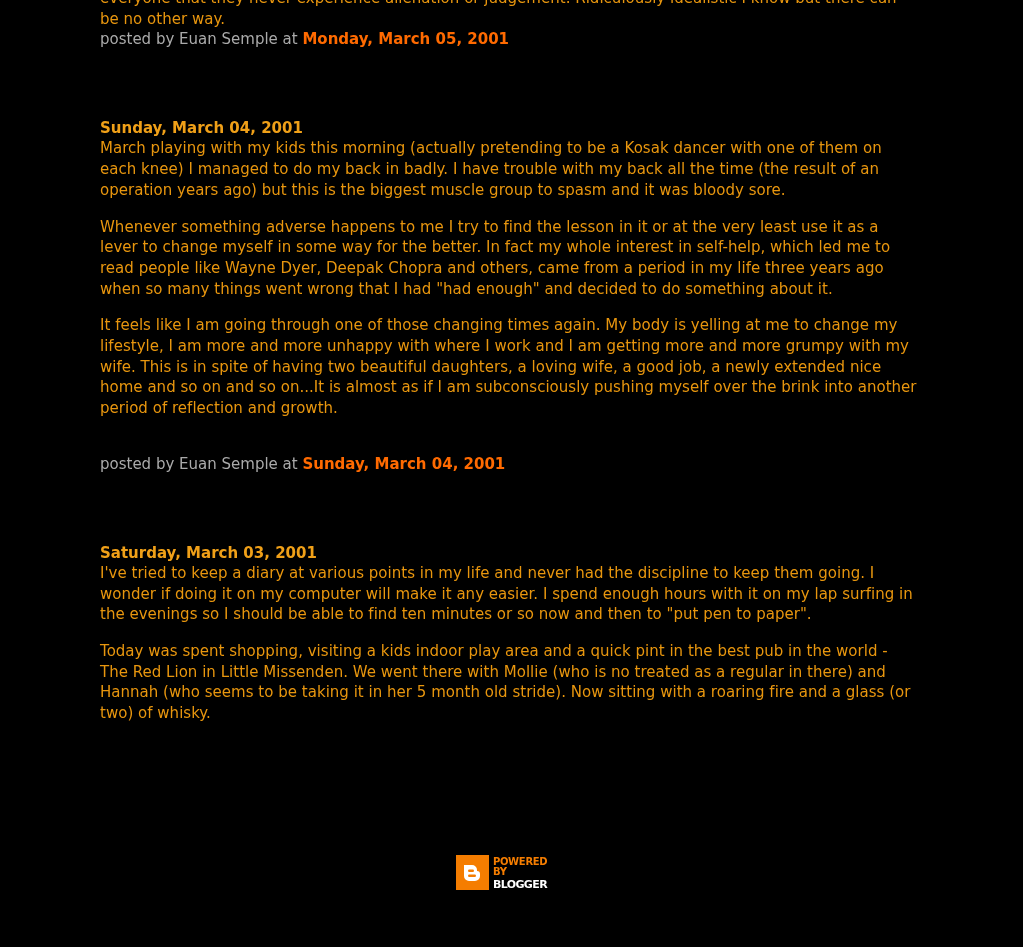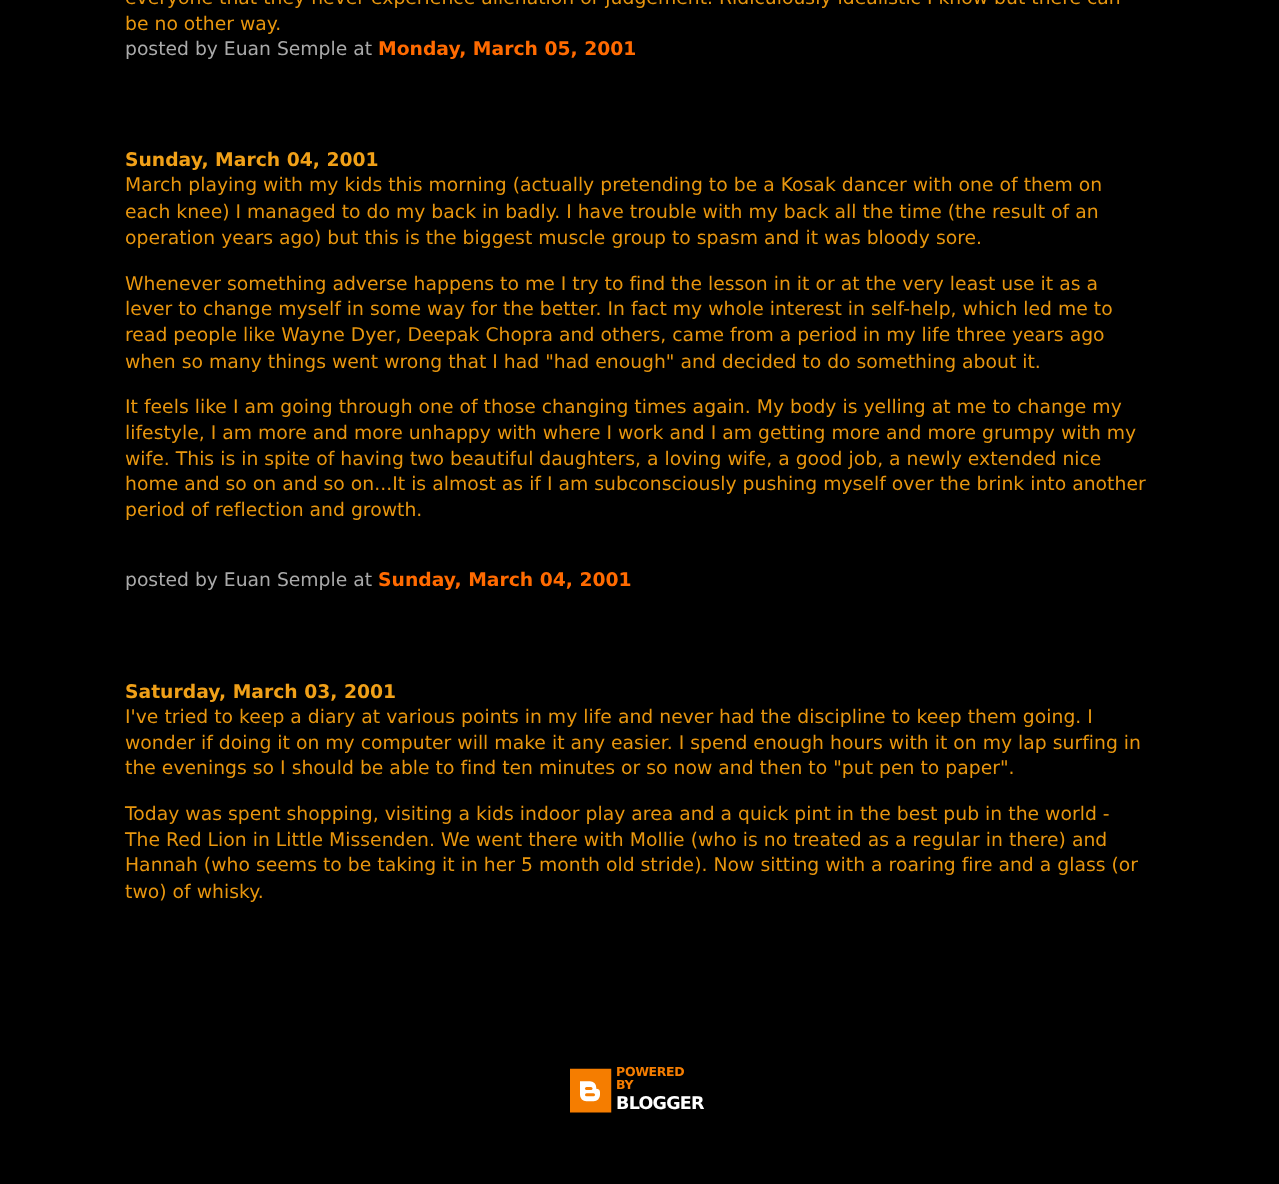--- a/index.html
+++ b/index.html
@@ -22,21 +22,21 @@
       position: absolute; left: 456px; top: 855px; width: 108px; height: 35px;
       display: flex; align-items: flex-end;
     }
     .badge-b {
       width: 33px; height: 35px; background: #f57d00; position: relative;
       display: flex; align-items: center; justify-content: center;
     }
     .badge-b svg { display: block; }
     .badge-text { margin-left: 4px; font-family: "DejaVu Sans", sans-serif; font-weight: bold; line-height: 1; }
     .badge-text .l1 { color: #f57d00; font-size: 10px; letter-spacing: -0.3px; }
-    .badge-text .l2 { color: #fff; font-size: 14px; letter-spacing: -0.6px; margin-top: 2px; }
+    .badge-text .l2 { color: #fff; font-size: 11px; letter-spacing: -0.6px; margin-top: 2px; }
   </style>
 </head>
 <body>
 
 <div class="wrap">
 
   <div class="post">
     <div class="post-text">
       <p class="last">everyone that they never experience alienation or judgement. Ridiculously idealistic I know but there can be no other way.</p>
     </div>

